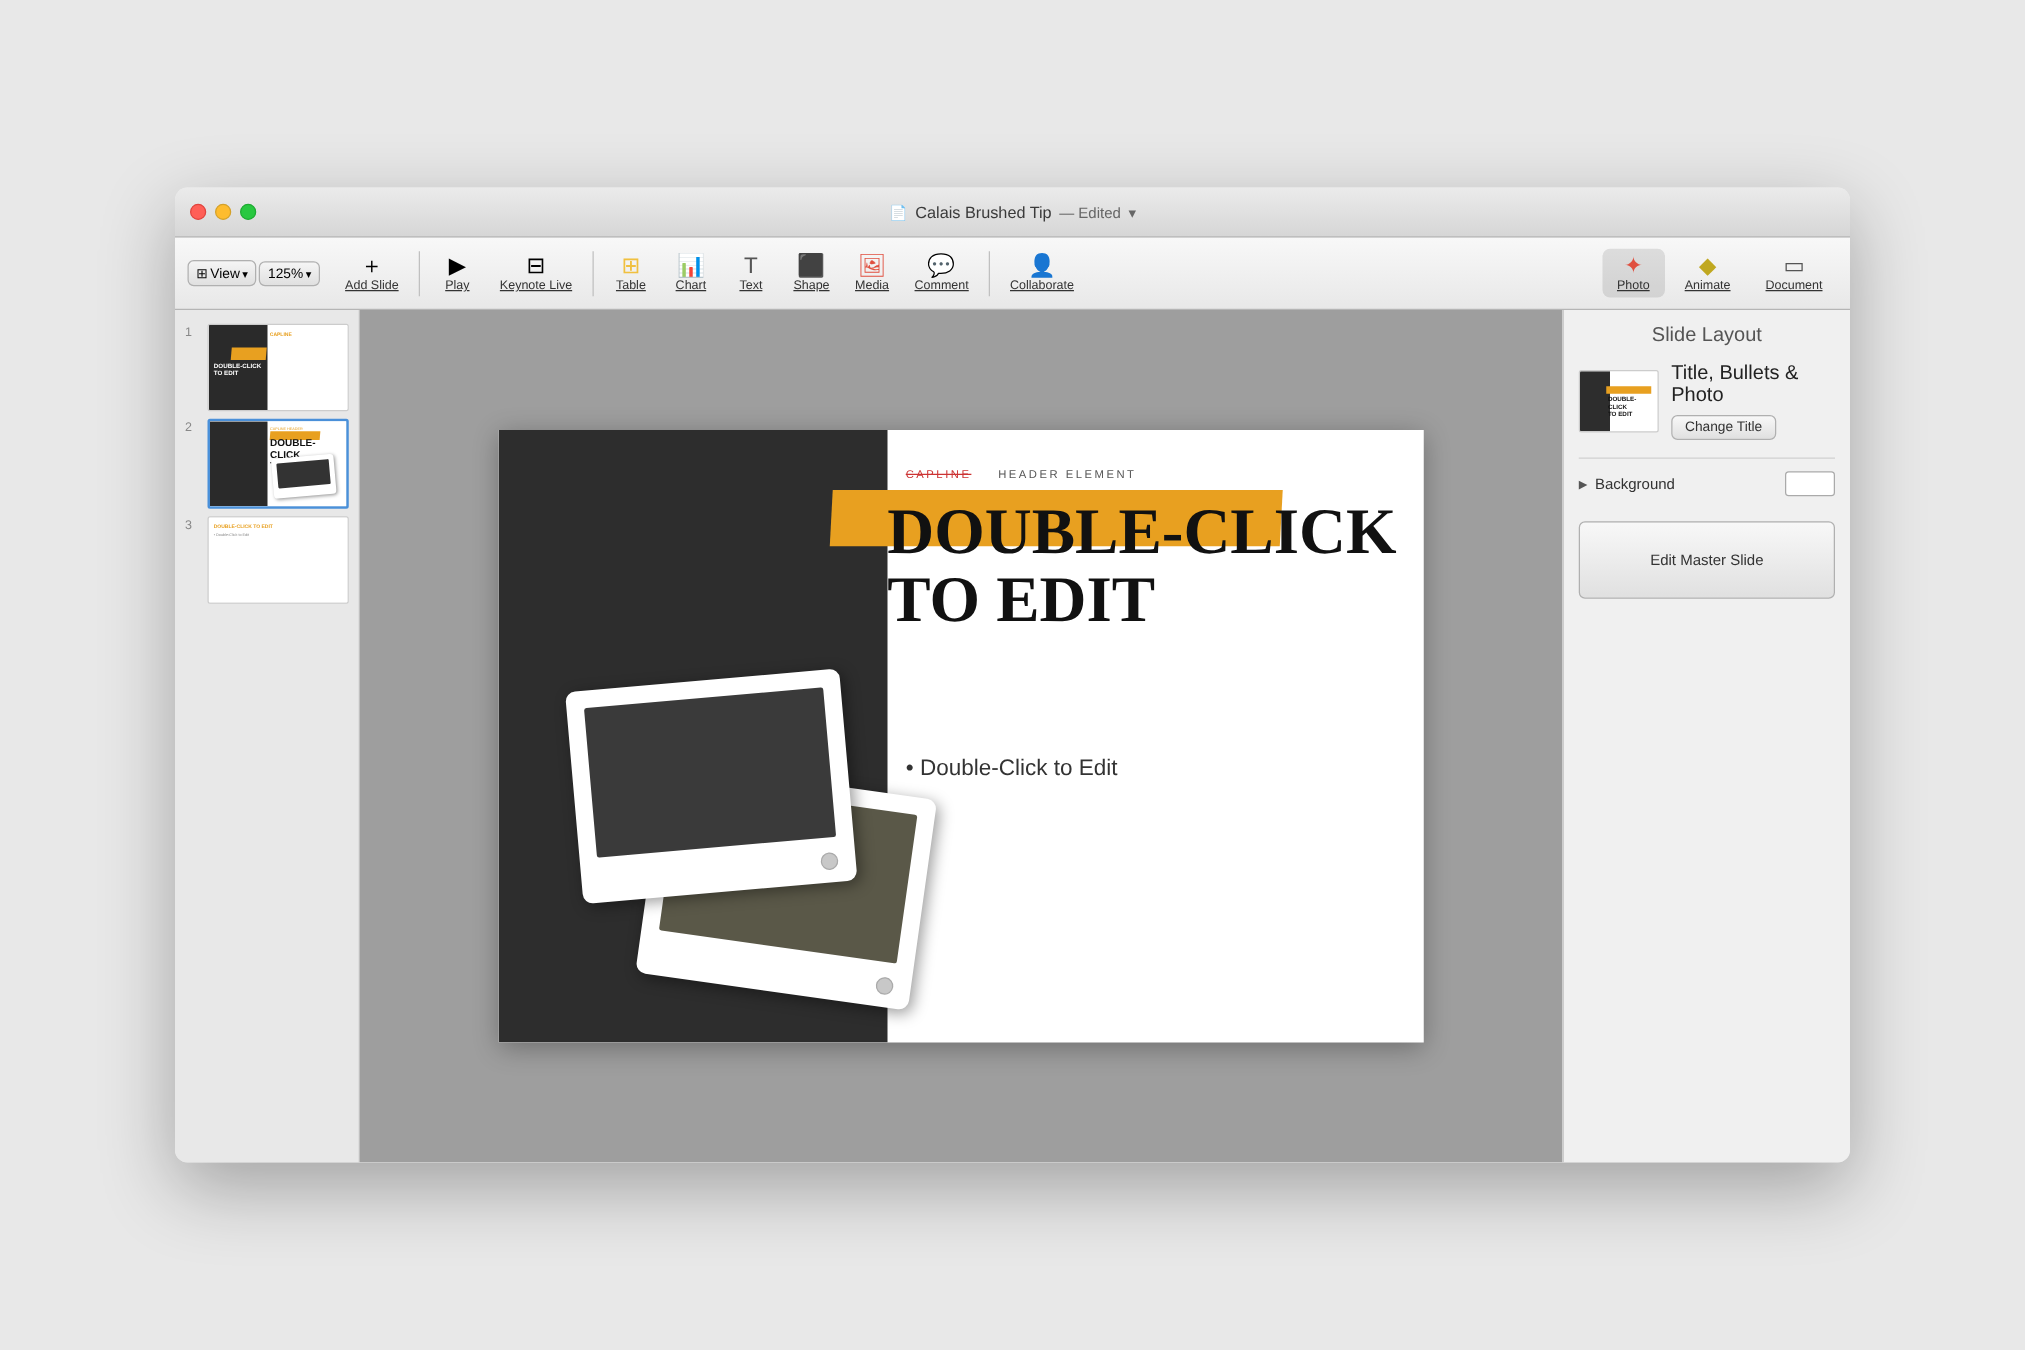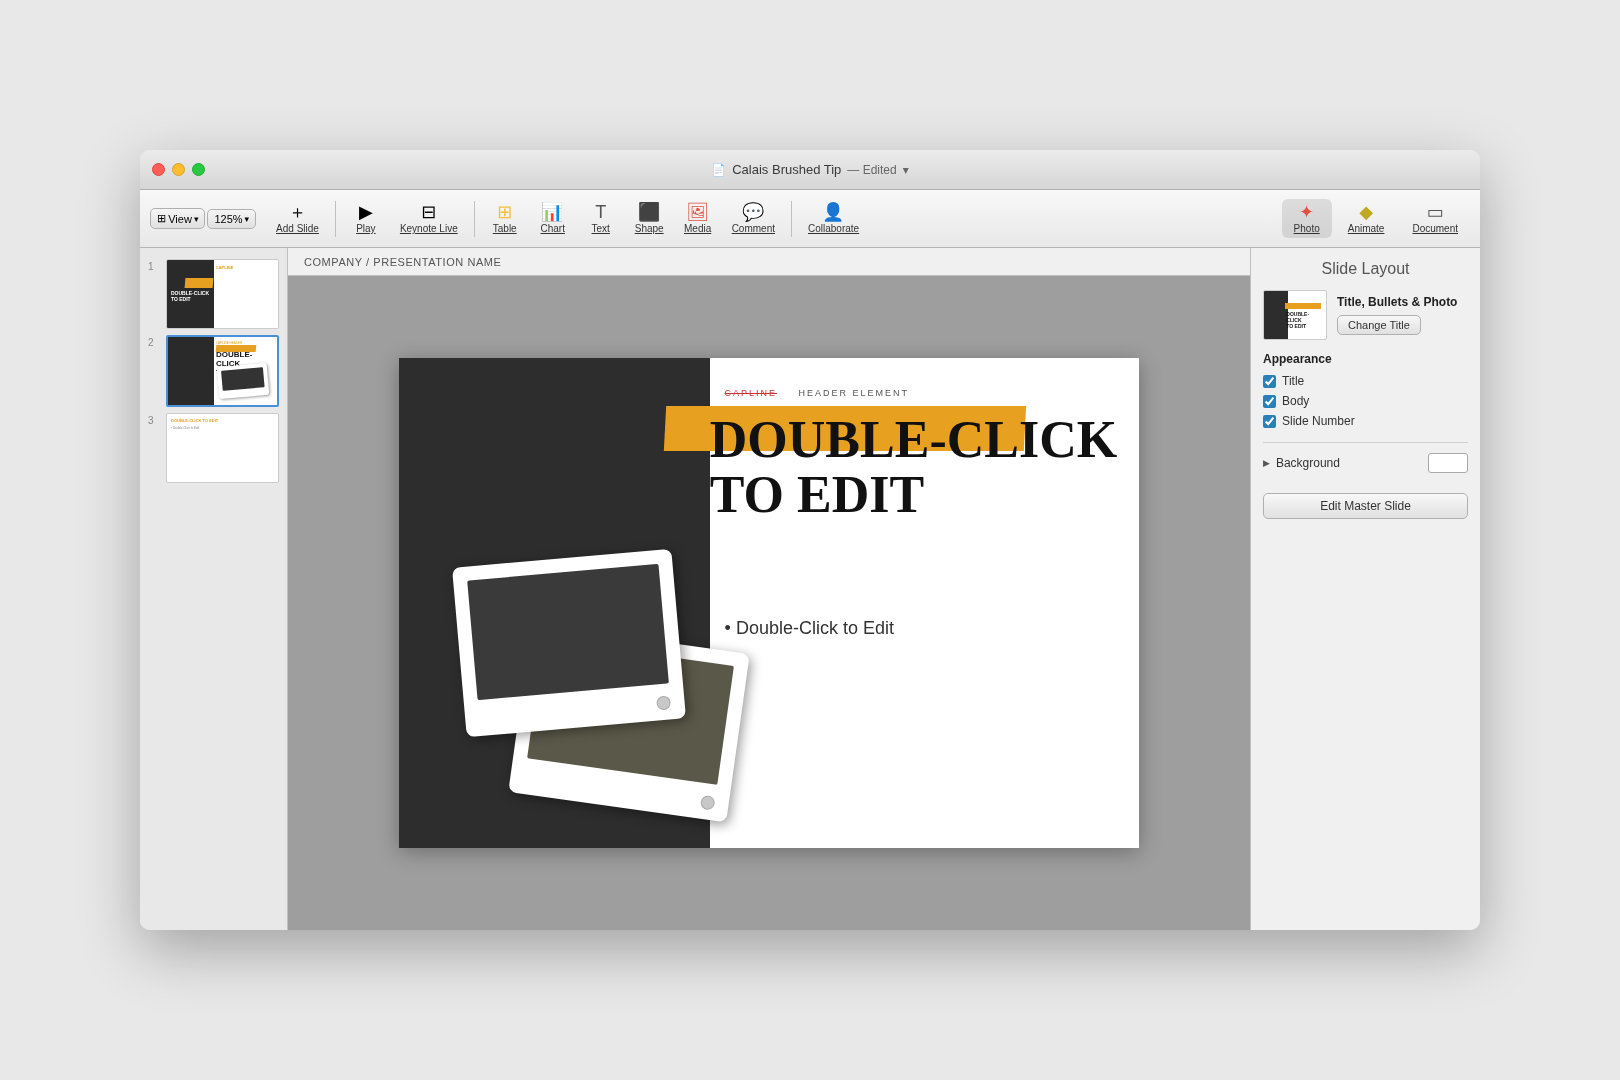--- a/index.html
+++ b/index.html
@@ -420,23 +420,23 @@
       left: 36%; top: 20px;
       font-size: 5px;
       font-weight: bold;
       color: #111;
       line-height: 1.2;
     }
     .master-info {
       flex: 1;
     }
     .master-name {
-      font-size: 12px;
+      font-size: 16px;
       color: #222;
-      font-weight: 700;
+      font-weight: 400;
       margin-bottom: 6px;
     }
     .change-master-btn {
       background: linear-gradient(to bottom, #f8f8f8, #e0e0e0);
       border: 1px solid #b0b0b0;
       border-radius: 5px;
       padding: 3px 10px;
       font-size: 11px;
       cursor: pointer;
       color: #333;
@@ -488,21 +488,21 @@
       background: white;
       border: 1px solid #aaa;
       border-radius: 3px;
     }
     .edit-master-btn {
       margin-top: 20px;
       width: 100%;
       background: linear-gradient(to bottom, #f8f8f8, #e0e0e0);
       border: 1px solid #b0b0b0;
       border-radius: 5px;
-      padding: 5px 0;
+      padding: 23px 0;
       font-size: 12px;
       cursor: pointer;
       color: #333;
       text-align: center;
     }
     
     .icon-table { color: #f0c040; }
     .icon-chart { color: #3a80d0; }
     .icon-text { color: #555; }
     .icon-shape { color: #40b840; }
@@ -653,23 +653,20 @@
         <div class="slide-thumb">
           <div class="thumb-3">
             <div class="thumb-3-text">DOUBLE-CLICK TO EDIT</div>
             <div style="position:absolute;left:4px;top:12px;font-size:3px;color:#888;">• Double-Click to Edit</div>
           </div>
         </div>
       </div>
     </div>
 
     <div class="slide-canvas-area">
-      <div class="slide-breadcrumb">
-        <span>COMPANY / PRESENTATION NAME</span>
-      </div>
       <div class="slide-canvas-wrapper">
         <div class="slide-canvas">
           <div class="slide-dark-half"></div>
           <div class="slide-yellow-brush"></div>
           <div class="slide-capline">
             <span>CAPLINE</span>
           </div>
           <div class="slide-header-text">
             <span>HEADER ELEMENT</span>
           </div>
@@ -702,35 +699,20 @@
             <div class="master-thumb-dark"></div>
             <div class="master-thumb-yellow"></div>
             <div class="master-thumb-text">DOUBLE-<br>CLICK<br>TO EDIT</div>
           </div>
           <div class="master-info">
             <div class="master-name">Title, Bullets &amp; Photo</div>
             <button class="change-master-btn">Change Title</button>
           </div>
         </div>
 
-        <div class="appearance-section">
-          <div class="appearance-title">Appearance</div>
-          <div class="checkbox-item">
-            <input type="checkbox" id="cb-title" checked="" style="">
-            <label class="checkbox-label" for="cb-title">Title</label>
-          </div>
-          <div class="checkbox-item">
-            <input type="checkbox" id="cb-body" checked="" style="">
-            <label class="checkbox-label" for="cb-body">Body</label>
-          </div>
-          <div class="checkbox-item">
-            <input type="checkbox" id="cb-slidenum" checked="" style="">
-            <label class="checkbox-label" for="cb-slidenum">Slide Number</label>
-          </div>
-        </div>
 
         <div class="background-section">
           <div class="background-row">
             <span class="triangle-right">▶</span>
             <span class="background-label">Background</span>
             <div class="color-swatch"></div>
           </div>
         </div>
 
         <div class="edit-master-btn">Edit Master Slide</div>

